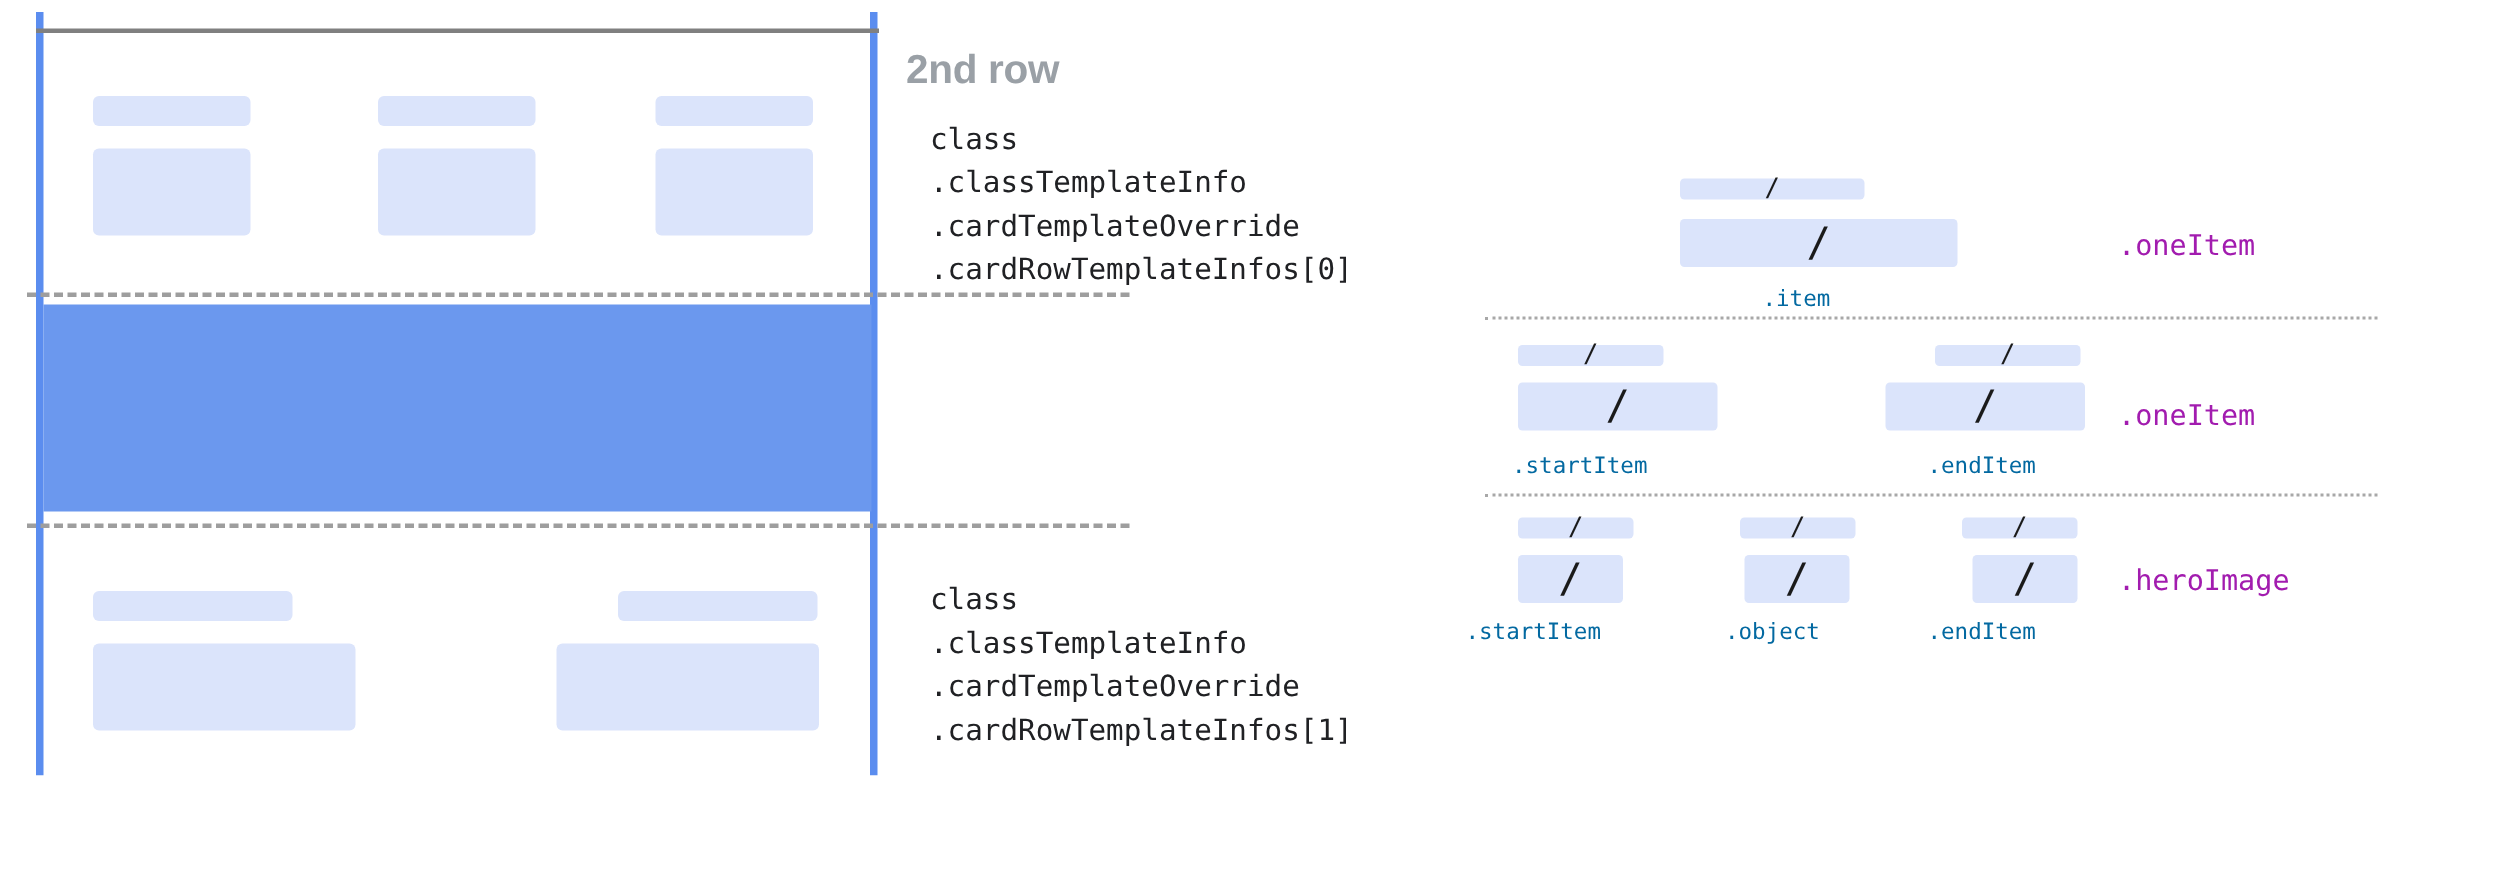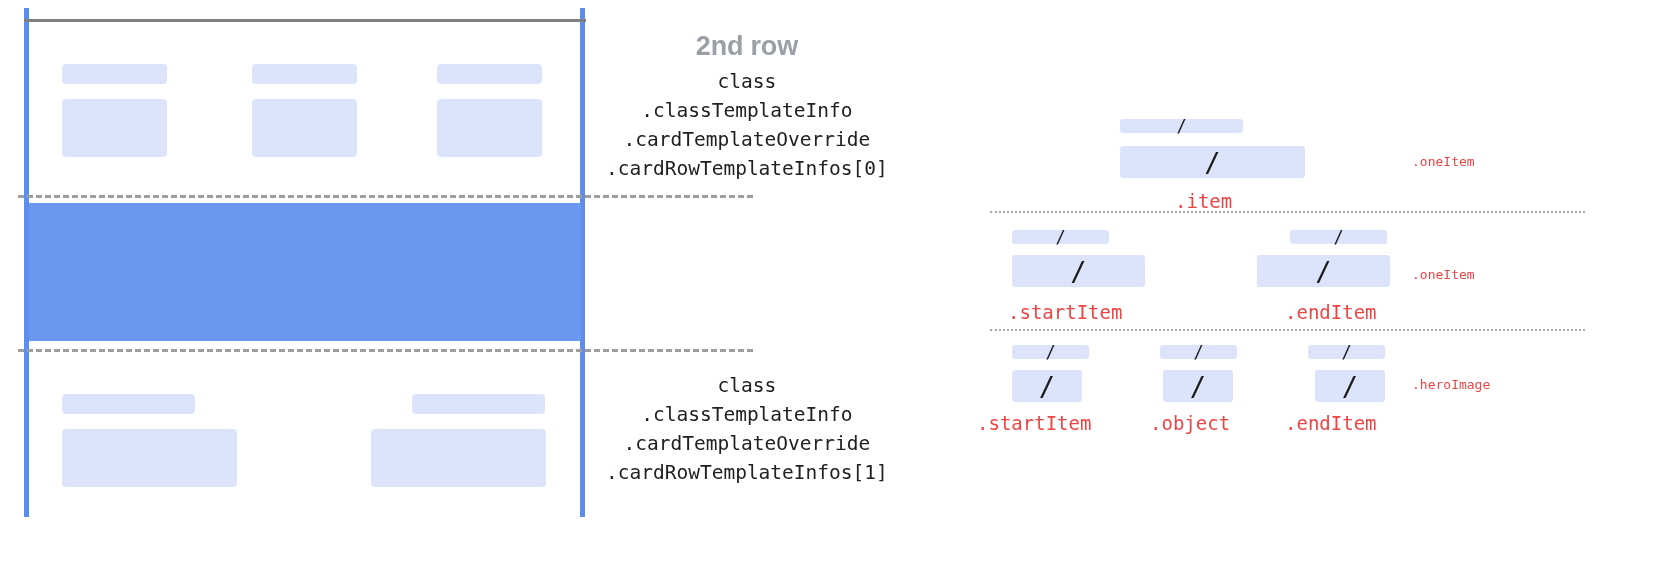--- a/index.html
+++ b/index.html
@@ -12,21 +12,20 @@
     font-family: "Liberation Sans", sans-serif;
     -webkit-font-smoothing: antialiased;
   }
 
   #canvas {
     position: relative;
     width: 1676px;
     height: 517px;
     background: #ffffff;
     overflow: hidden;
-    text-align: center;
   }
 
   
   #left-panel {
     position: absolute;
     left: 0;
     top: 0;
     width: 600px;
     height: 584px;
   }
@@ -90,21 +89,21 @@
     line-height: 1.15;
     margin: 0 0 5px 0;
     white-space: pre;
   }
   .code-block {
     font-family: "DejaVu Sans Mono", "Liberation Mono", monospace;
     font-size: 19.5px;
     line-height: 29px;
     color: #202124;
     white-space: pre;
-    margin: 2px;
+    margin: 16px;
   }
 
   #txt-2nd-row  { top: 31px; }
   #txt-hero     { top: 249px; }
   #txt-3rd-row  { top: 369px; }
 
   
   #right-panel {
     position: absolute;
     left: 960px;
@@ -144,30 +143,30 @@
     color: #1a1a1a;
     line-height: 1;
     font-weight: 500;
   }
   .bar-small .slash { font-size: 17px; }
   .bar-large .slash { font-size: 27px; }
 
   .mono-label {
     position: absolute;
     font-family: "DejaVu Sans Mono", "Liberation Mono", monospace;
-    font-size: 19px;
-    color: #ef4444;
+    font-size: 15px;
+    color: #0369a1;
     white-space: pre;
     line-height: 1;
   }
   .group-label {
     position: absolute;
     font-family: "DejaVu Sans Mono", "Liberation Mono", monospace;
-    font-size: 13px;
-    color: #ef4444;
+    font-size: 19px;
+    color: #a21caf;
     white-space: pre;
     line-height: 1;
   }
 </style>
 </head>
 <body>
 
 <div id="canvas">
 
   <div id="left-panel">

